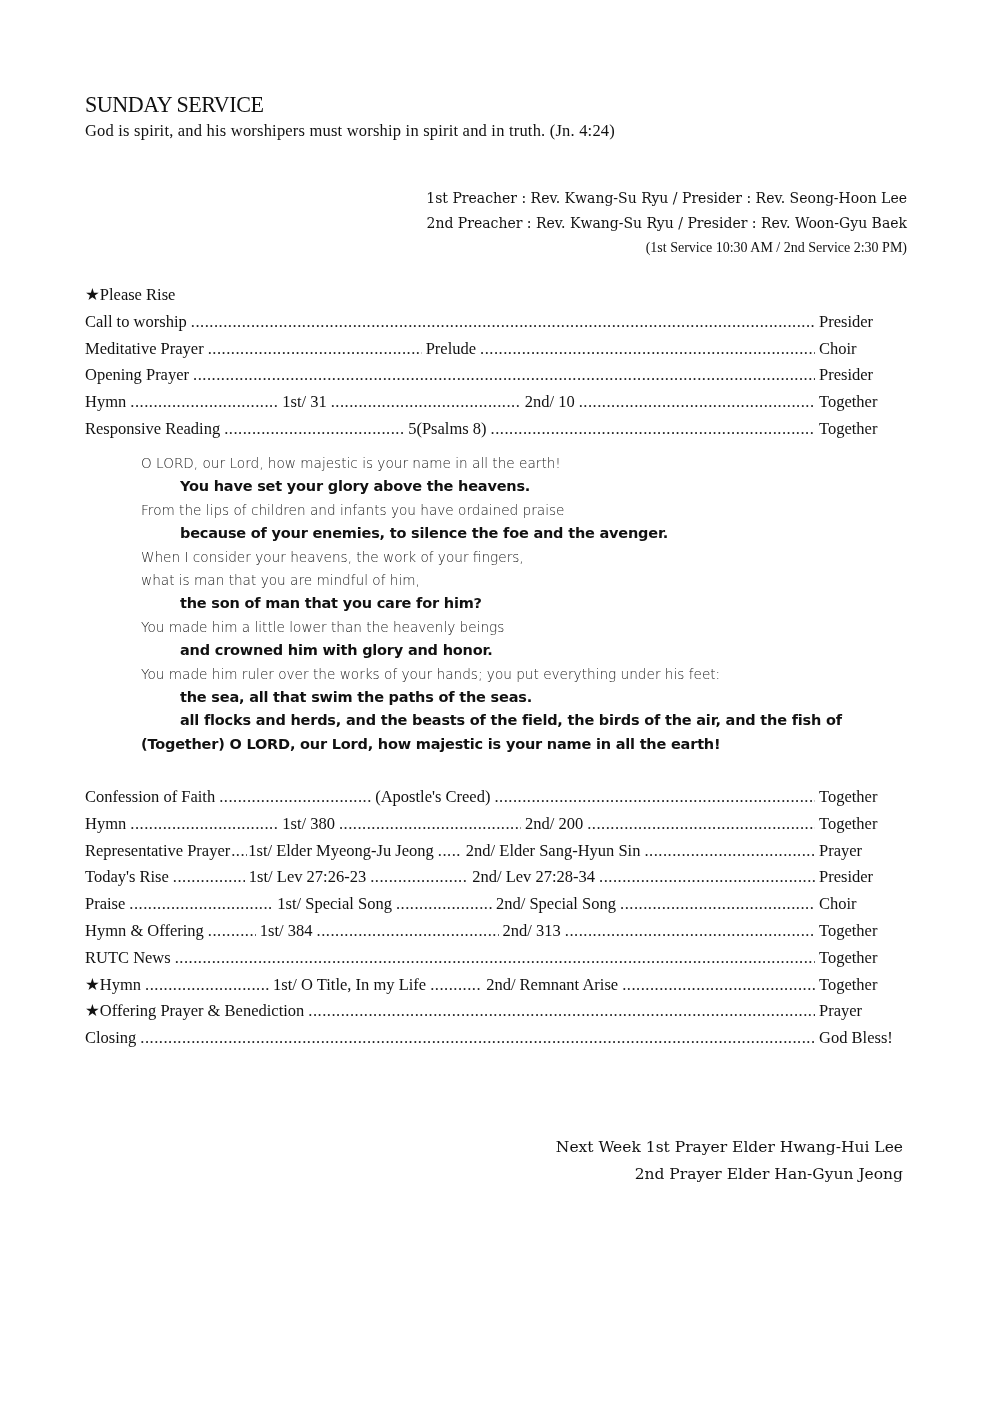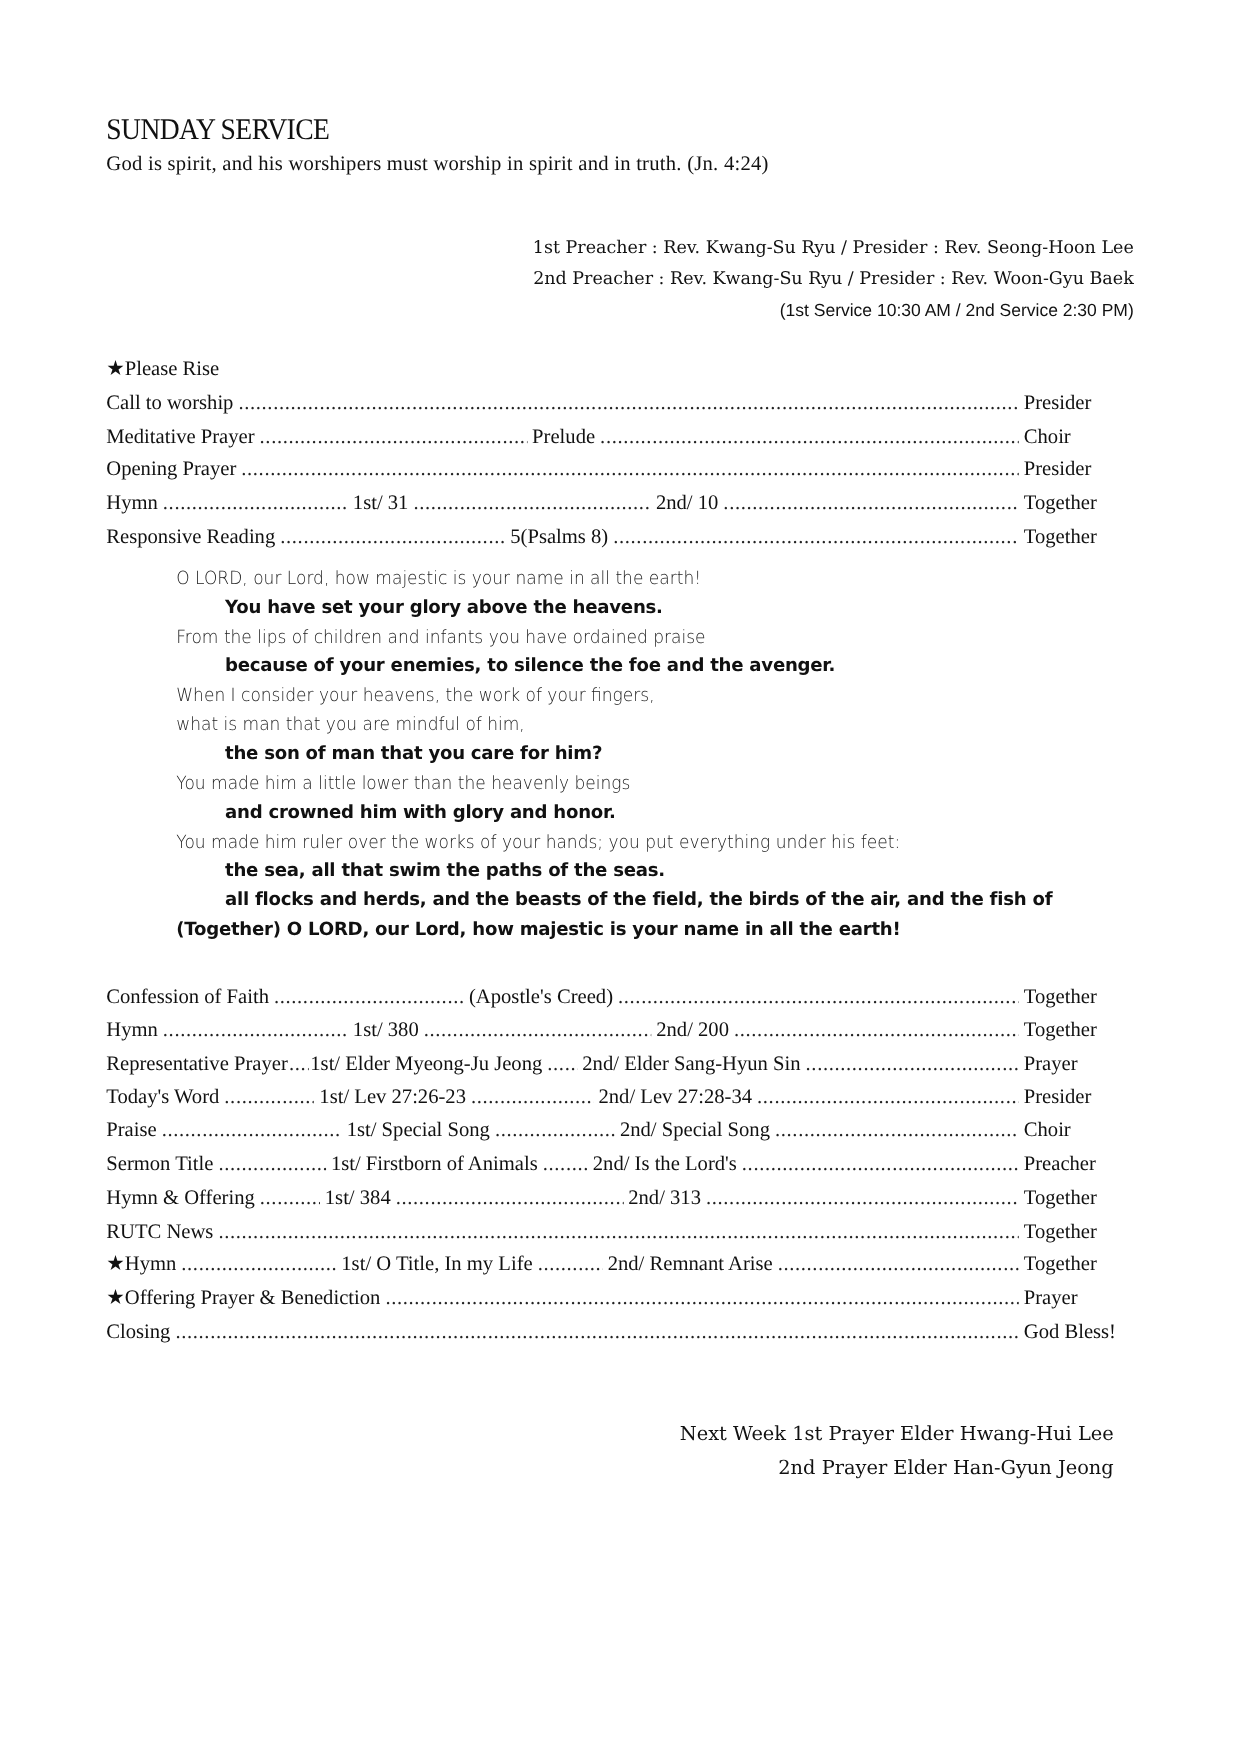--- a/index.html
+++ b/index.html
@@ -3,38 +3,38 @@
 <meta charset="utf-8">
 <style>
   html, body { margin: 0; padding: 0; background: #ffffff; }
   body { width: 992px; height: 1403px; position: relative; overflow: hidden; color: #111; }
   .page { position: absolute; left: 85px; top: 0; width: 822px; }
 
   .title { position: absolute; top: 91px; left: 0; font-size: 24px; letter-spacing: -0.5px; font-family: "Liberation Serif", serif; transform: scaleX(0.92); transform-origin: left; }
   .subtitle { position: absolute; top: 121px; left: 0; font-size: 16.5px; font-family: "Liberation Serif", serif; letter-spacing: 0.2px; }
 
   .preachers { position: absolute; top: 186px; right: 0; text-align: right; font-family: "DejaVu Serif", serif; font-size: 14px; line-height: 25px; }
-  .times { position: absolute; top: 240px; right: 0; text-align: left; font-family: Liberation Sans, sans-serif; font-size: 14px; margin-left: 21px; }
+  .times { position: absolute; top: 240px; right: 0; text-align: left; font-family: Liberation Serif, serif; font-size: 14px; margin-left: 21px; }
 
   .order { position: absolute; top: 285px; left: 0; width: 822px; font-family: "Liberation Serif", serif; font-size: 16.5px; }
   .row { display: flex; align-items: baseline; height: 26.8px; white-space: nowrap; }
   .row .seg { flex: 0 0 auto; }
   .row .dots { flex: 1 1 auto; overflow: hidden; margin: 0 4px; color: #222; letter-spacing: 0.5px; }
   .row .dots::before { content: "....................................................................................................................................................................................................................................................................."; }
   .row .who { flex: 0 0 auto; width: 88px; text-align: left; }
   .row .dots.tight { margin: 0 1px; }
 
   .reading { position: absolute; top: 452px; left: 56px; width: 720px; font-family: "DejaVu Sans", sans-serif; font-size: 14.5px; line-height: 23.4px; }
   .reading .leader { font-weight: 300; color: #222; letter-spacing: 0; transform: scaleX(0.94); transform-origin: left; display: block; }
   .reading .people { font-weight: bold; padding-left: 39px; letter-spacing: -0.2px; display: block; }
   .reading .together { font-weight: bold; display: block; letter-spacing: -0.2px; }
 
   .order2 { position: absolute; top: 787px; left: 0; width: 822px; font-family: Liberation Serif, serif; font-size: 16.5px; }
 
-  .nextweek { position: absolute; top: 1134px; right: 16px; text-align: right; font-family: "DejaVu Serif", serif; font-size: 15.5px; line-height: 27px; }
+  .nextweek { position: absolute; top: 1134px; right: 4px; text-align: right; font-family: "DejaVu Serif", serif; font-size: 15.5px; line-height: 27px; }
 </style>
 </head>
 <body>
 
 <div class="page">
 
   <div class="title">SUNDAY SERVICE</div>
   <div class="subtitle">God is spirit, and his worshipers must worship in spirit and in truth. (Jn. 4:24)</div>
 
   <div class="preachers">
@@ -118,45 +118,36 @@
     <div class="row">
       <span class="seg">Representative Prayer</span>
       <span class="dots tight" style="flex:0 0 16px"></span>
       <span class="seg">1st/ Elder Myeong-Ju Jeong</span>
       <span class="dots" style="flex:0 0 24px"></span>
       <span class="seg">2nd/ Elder Sang-Hyun Sin</span>
       <span class="dots"></span>
       <span class="who">Prayer</span>
     </div>
     <div class="row">
-      <span class="seg">Today's Word</span>
+      <span class="seg">Today's Rise</span>
       <span class="dots" style="flex:0 0 72px"></span>
       <span class="seg">1st/ Lev 27:26-23</span>
       <span class="dots" style="flex:0 0 98px"></span>
       <span class="seg">2nd/ Lev 27:28-34</span>
       <span class="dots"></span>
       <span class="who">Presider</span>
     </div>
     <div class="row">
       <span class="seg">Praise</span>
       <span class="dots" style="flex:0 0 144px"></span>
       <span class="seg">1st/ Special Song</span>
       <span class="dots" style="flex:0 0 96px"></span>
       <span class="seg">2nd/ Special Song</span>
       <span class="dots"></span>
       <span class="who">Choir</span>
-    </div>
-    <div class="row">
-      <span class="seg">Sermon Title</span>
-      <span class="dots" style="flex:0 0 86px"></span>
-      <span class="seg">1st/ Firstborn of Animals</span>
-      <span class="dots" style="flex:0 0 36px"></span>
-      <span class="seg">2nd/ Is the Lord's</span>
-      <span class="dots"></span>
-      <span class="who">Preacher</span>
     </div>
     <div class="row">
       <span class="seg">Hymn &amp; Offering</span>
       <span class="dots" style="flex:0 0 48px"></span>
       <span class="seg">1st/ 384</span>
       <span class="dots" style="flex:0 0 182px"></span>
       <span class="seg">2nd/ 313</span>
       <span class="dots"></span>
       <span class="who">Together</span>
     </div>

